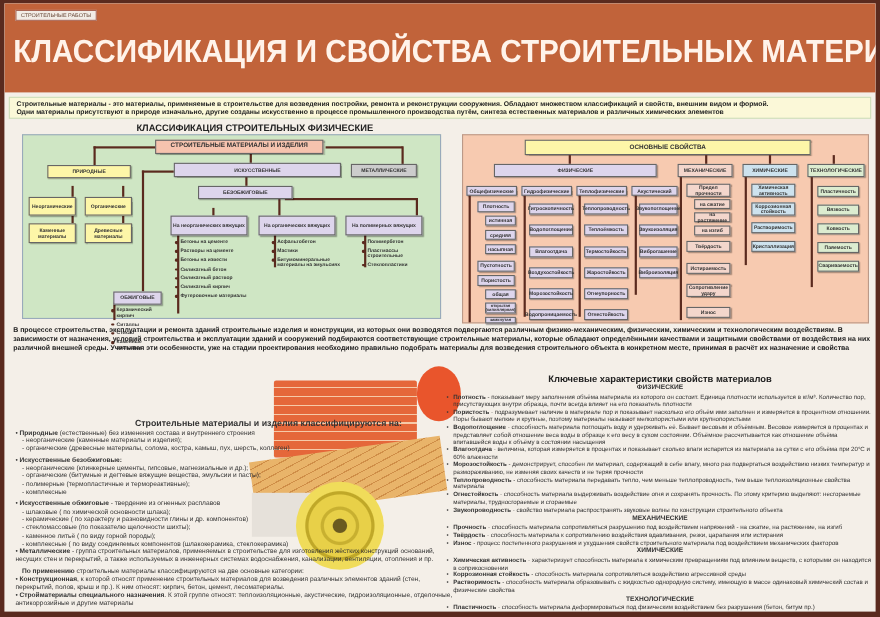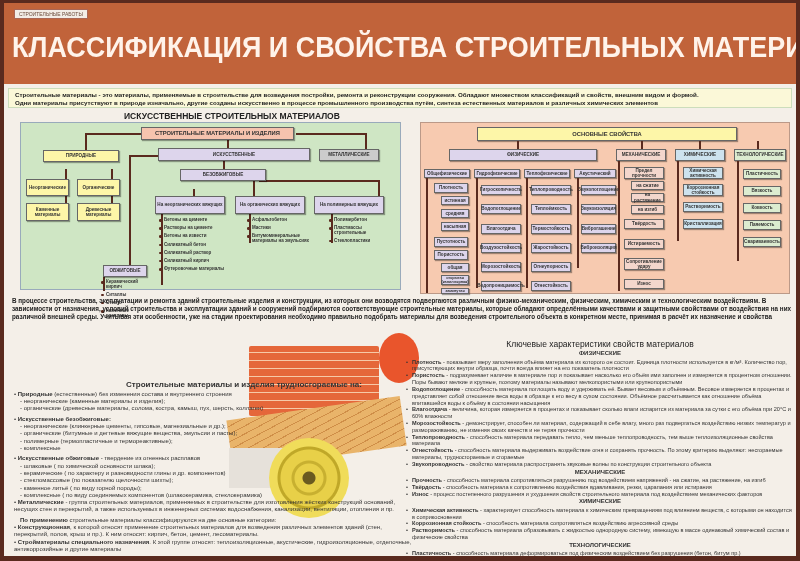--- a/index.html
+++ b/index.html
@@ -24,42 +24,42 @@
 .list{position:absolute;font-size:4.5px;color:#333;font-weight:bold;line-height:1.0;}
 .list div{margin-bottom:3.7px;position:relative;padding-left:5px;}
 .list div:before{content:"";position:absolute;left:0;top:1px;width:2.5px;height:2.5px;background:#5a2a1e;border-radius:50%;}
 .para{position:absolute;left:8px;top:294px;width:780px;font-size:6.3px;font-weight:bold;color:#222;line-height:1.25;}
 .photo{position:absolute;left:225px;top:325px;width:180px;height:228px;}
 .classify{position:absolute;left:10px;top:377px;width:400px;font-size:6px;color:#333;line-height:1.22;}
 .classify .h{font-size:8px;font-weight:bold;text-align:center;margin-bottom:1px;padding-left:60px;}
 .classify .b{font-weight:bold;}
 .classify p{margin:0;}
 .props{position:absolute;left:402px;top:336px;width:388px;font-size:5.6px;color:#333;line-height:1.22;}
-.props .h{font-size:8.5px;font-weight:normal;text-align:center;color:#222;}
+.props .h{font-size:8.5px;font-weight:bold;text-align:center;color:#222;}
 .props .sub{font-size:6px;font-weight:bold;text-align:center;color:#333;margin:1px 0;}
 .props .item{padding-left:6px;position:relative;}
 .props .item:before{content:"•";position:absolute;left:0;top:0;}
 .props .b{font-weight:bold;}
 </style>
 </head>
 <body>
 
 <div class="poster">
 
   <div class="header">
     <div class="tag">СТРОИТЕЛЬНЫЕ РАБОТЫ</div>
     <div class="title">КЛАССИФИКАЦИЯ И СВОЙСТВА СТРОИТЕЛЬНЫХ МАТЕРИАЛОВ</div>
   </div>
 
   <div class="intro">
     <div>Строительные материалы - это материалы, применяемые в строительстве для возведения постройки, ремонта и реконструкции сооружения. Обладают множеством классификаций и свойств, внешним видом и формой.</div>
     <div>Одни материалы присутствуют в природе изначально, другие созданы искусственно в процессе промышленного производства путём, синтеза естественных материалов и различных химических элементов</div>
   </div>
 
-  <div class="sec-title" style="left:120px;top:108px;">ИСКУССТВЕННЫЕ СТРОИТЕЛЬНЫХ МАТЕРИАЛОВ</div>
+  <div class="sec-title" style="left:120px;top:108px;">КЛАССИФИКАЦИЯ СТРОИТЕЛЬНЫХ ФИЗИЧЕСКИЕ</div>
   <div class="panel-left">
 
     <div class="line" style="left:64px;top:10px;width:73px;height:1.5px;"></div>
     <div class="line" style="left:64px;top:10px;width:1.5px;height:20px;"></div>
     <div class="line" style="left:275px;top:10px;width:70px;height:1.5px;"></div>
     <div class="line" style="left:344px;top:10px;width:1.5px;height:17px;"></div>
     <div class="line" style="left:206px;top:17px;width:1.5px;height:10px;"></div>
     <div class="line" style="left:108px;top:32px;width:44px;height:1.5px;"></div>
     <div class="line" style="left:108px;top:32px;width:1.5px;height:110px;"></div>
     <div class="line" style="left:44px;top:46px;width:1.5px;height:10px;"></div>
@@ -196,21 +196,21 @@
 
   <div class="photo">
     <div style="position:absolute;left:20px;top:18px;width:130px;height:70px;background:repeating-linear-gradient(0deg,#e5673a 0 7px,#f6c9a8 7px 8px);border-radius:2px;"></div>
     <div style="position:absolute;left:0px;top:80px;width:175px;height:50px;background:repeating-linear-gradient(160deg,#e9b46a 0 6px,#cf8e48 6px 7px);transform:rotate(-8deg);"></div>
     <div style="position:absolute;left:0px;top:120px;width:60px;height:40px;background:#e6e1da;"></div>
     <div style="position:absolute;left:40px;top:110px;width:80px;height:80px;border-radius:50%;background:radial-gradient(circle,#6a5a20 0 6px,#e8d048 7px 14px,#c8b030 15px 17px,#e8d048 18px 28px,#c0a828 29px 31px,#f0dc5a 32px 40px);"></div>
     <div style="position:absolute;left:150px;top:5px;width:40px;height:50px;border-radius:50%;background:#e9552c;"></div>
   </div>
 
   <div class="classify">
-    <div class="h">Строительные материалы и изделия трудносгораемые на:</div>
+    <div class="h">Строительные материалы и изделия классифицируются на:</div>
     <p>• <span class="b">Природные</span><span> (естественные) без изменения состава и внутреннего строения</span></p>
     <p style="padding-left:6px">- неорганические (каменные материалы и изделия);</p>
     <p style="padding-left:6px;margin-bottom:3px">- органические (древесные материалы, солома, костра, камыш, пух, шерсть, коллаген)</p>
     <p>• <span class="b">Искусственные безобжиговые:</span></p>
     <p style="padding-left:6px">- неорганические (клинкерные цементы, гипсовые, магнезиальные и др.);</p>
     <p style="padding-left:6px">- органические (битумные и дегтевые вяжущие вещества, эмульсии и пасты);</p>
     <p style="padding-left:6px">- полимерные (термопластичные и термореактивные);</p>
     <p style="padding-left:6px;margin-bottom:3px">- комплексные</p>
     <p>• <span class="b">Искусственные обжиговые</span><span> - твердение из огненных расплавов</span></p>
     <p style="padding-left:6px">- шлаковые ( по химической основности шлака);</p>

